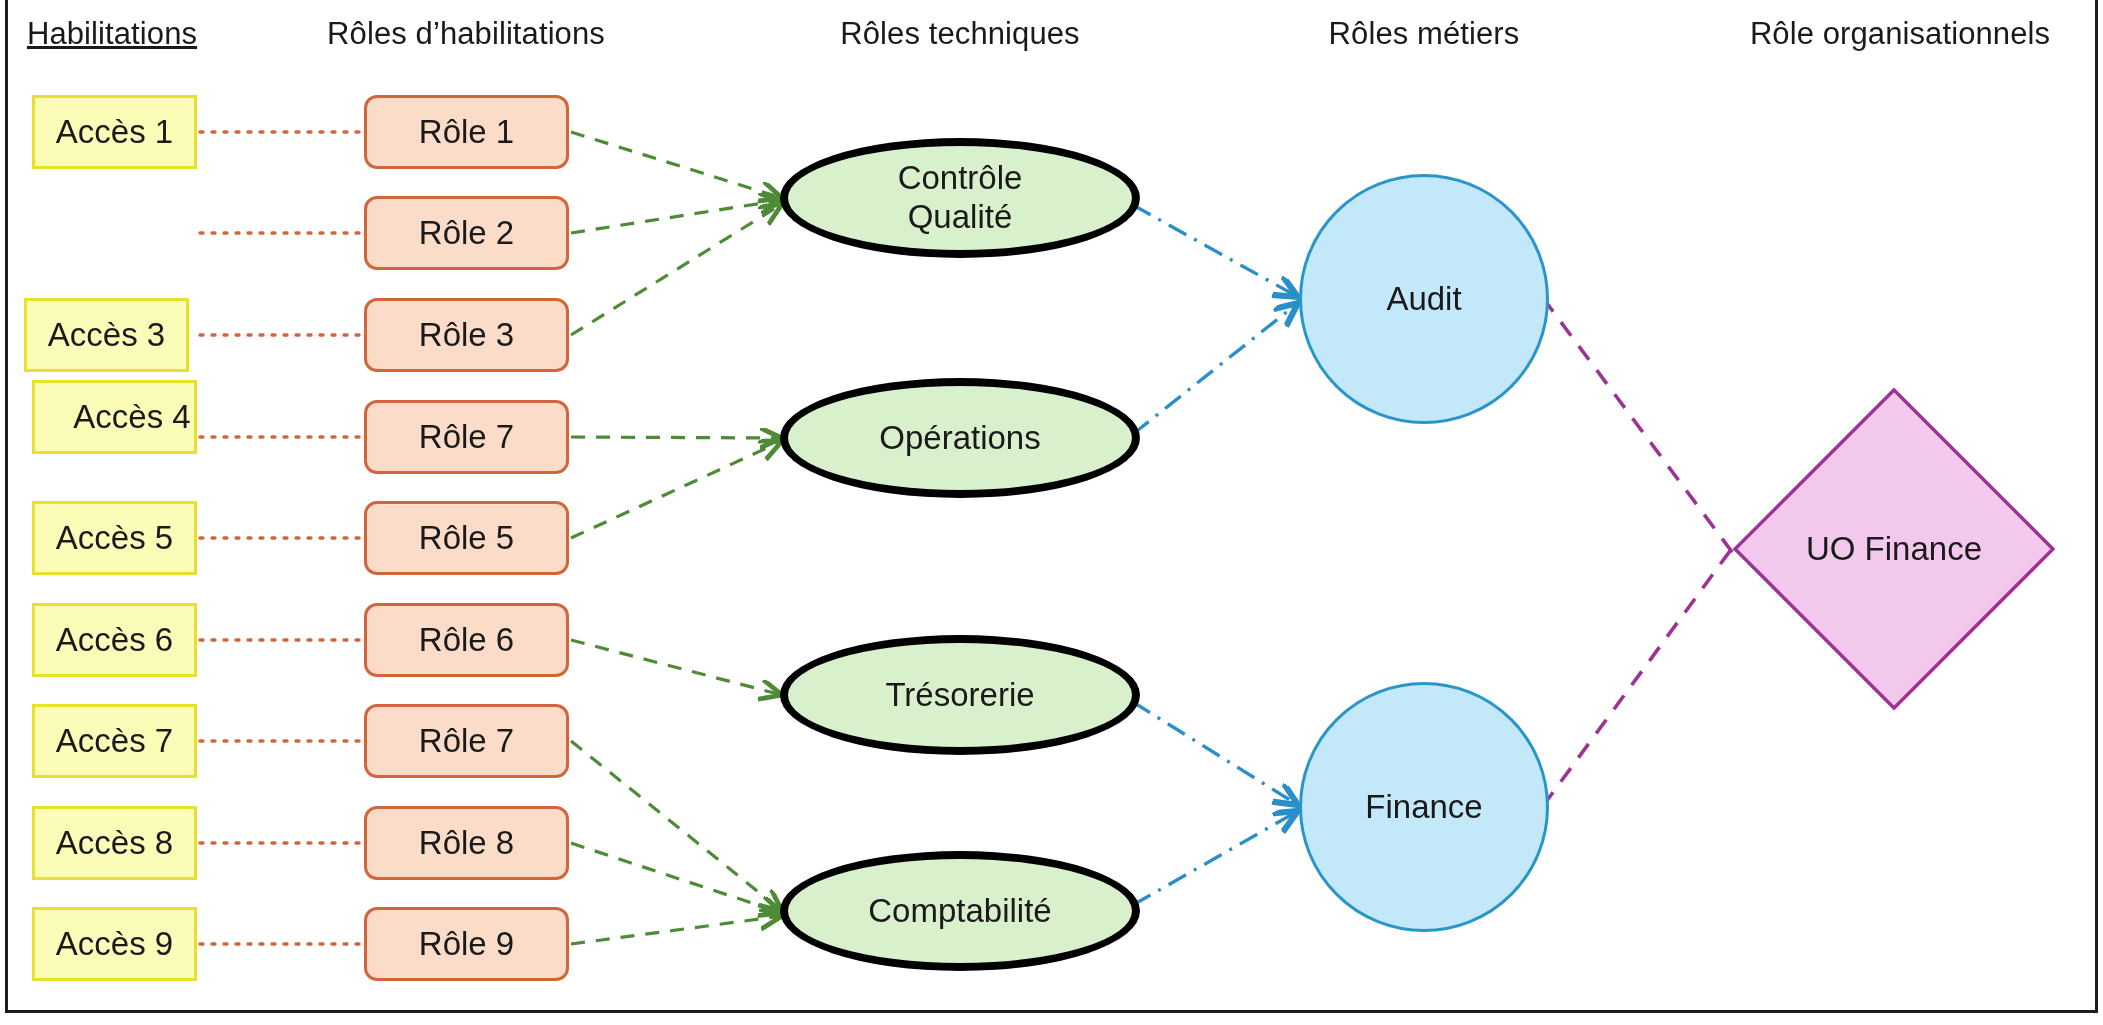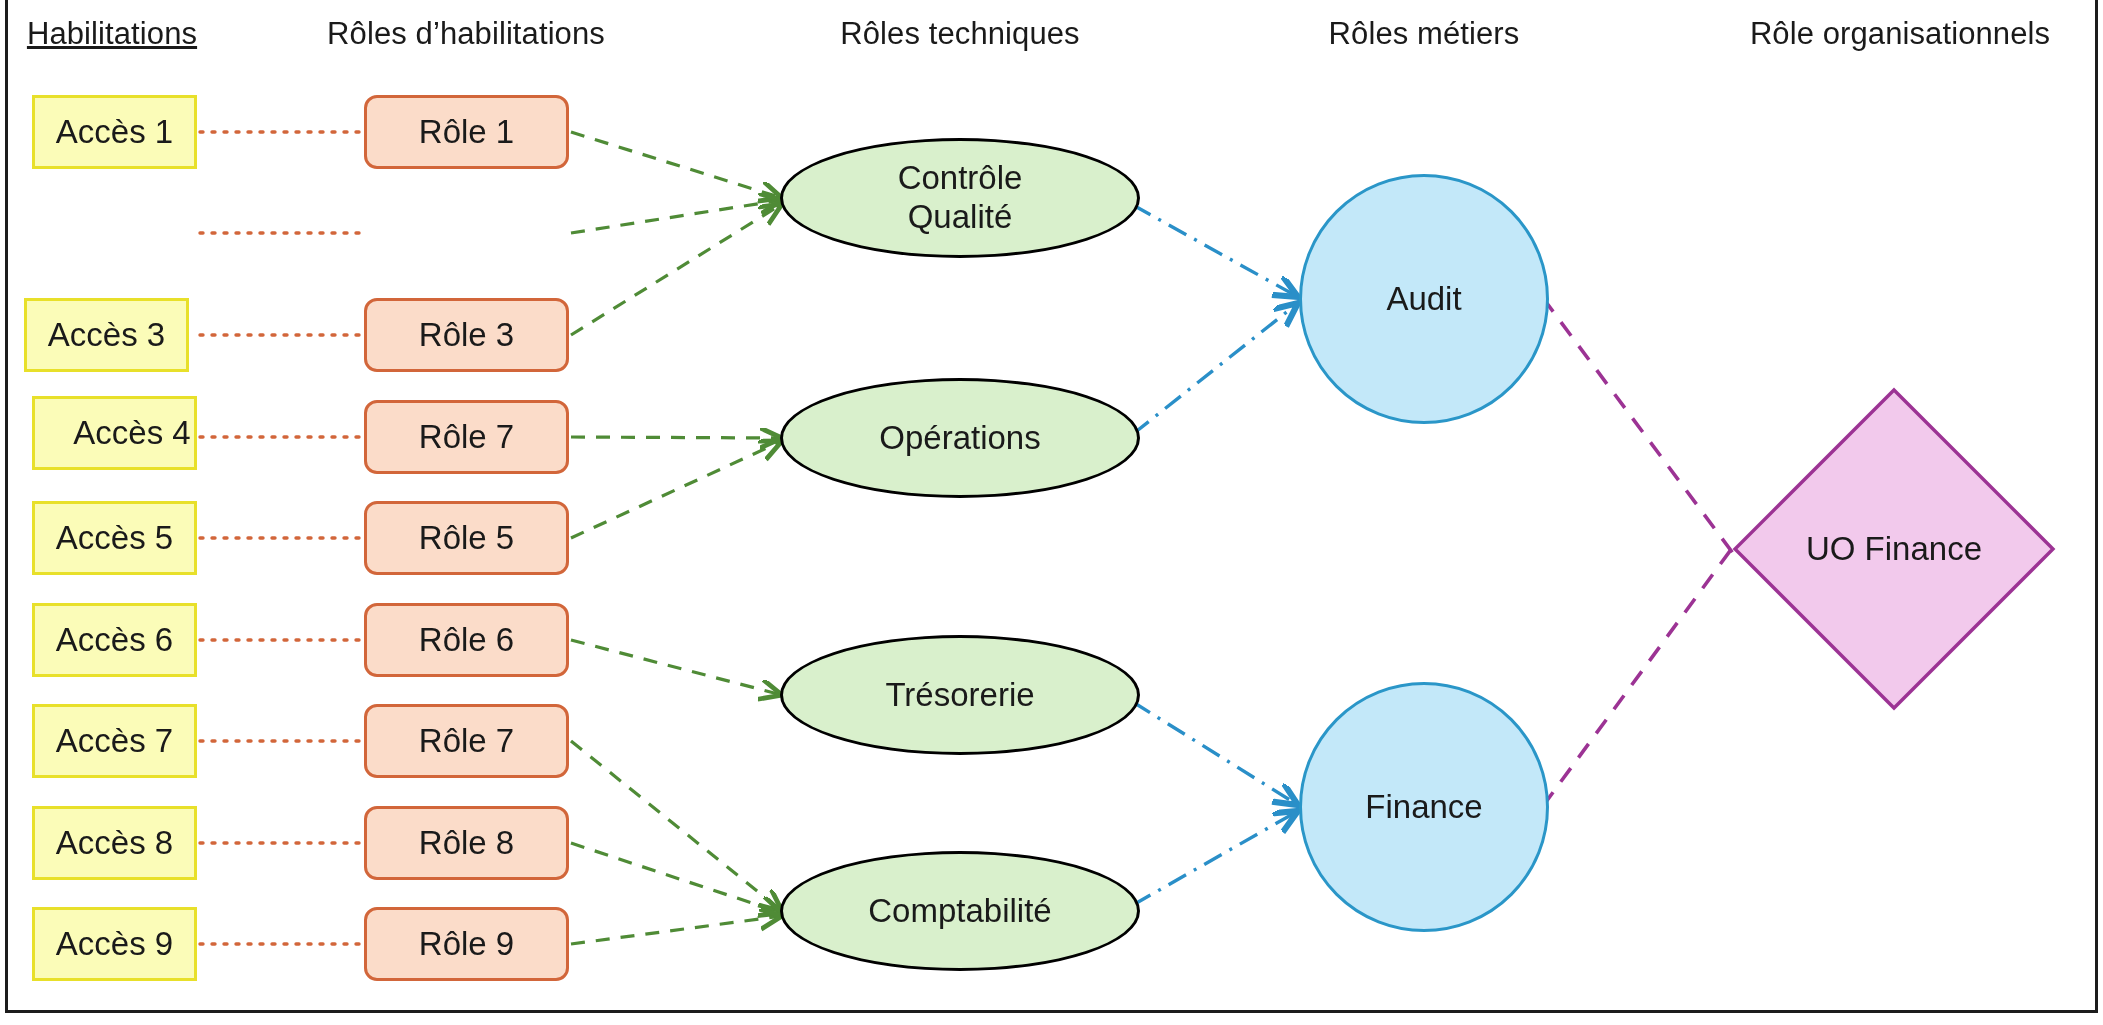--- a/index.html
+++ b/index.html
@@ -62,21 +62,21 @@
   }
   .role-hab {
     background: #fbdcc9;
     border: 3px solid #d2663a;
     border-radius: 13px;
     width: 205px;
     height: 74px;
   }
   .role-tech {
     background: #d9f0cc;
-    border: 3px solid #000000;
+    border: 8px solid #000000;
     border-radius: 50%;
     width: 360px;
     height: 120px;
   }
   .role-metier {
     background: #c3e8f9;
     border: 3px solid #2a96c8;
     border-radius: 50%;
     width: 250px;
     height: 250px;
@@ -153,28 +153,29 @@
     </g>
 
     <g stroke="#9c3394" stroke-width="3.6" stroke-dasharray="17 13" fill="none">
       <line x1="1543" y1="298" x2="1738" y2="560"></line>
       <line x1="1543" y1="806" x2="1738" y2="540"></line>
     </g>
   </svg>
 
   <div class="node habilitation" style="left:32px; top:95px;">Accès 1</div>
   <div class="node habilitation" style="left:24px; top:298px;">Accès 3</div>
-  <div class="node habilitation" style="left:32px; top:396px;padding-left:35px;">Accès 4</div>
+  <div class="node habilitation" style="left:32px; top:380px;padding-left:35px;">Accès 4</div>
   <div class="node habilitation" style="left:32px; top:501px;">Accès 5</div>
   <div class="node habilitation" style="left:32px; top:603px;">Accès 6</div>
   <div class="node habilitation" style="left:32px; top:704px;">Accès 7</div>
   <div class="node habilitation" style="left:32px; top:806px;">Accès 8</div>
   <div class="node habilitation" style="left:32px; top:907px;">Accès 9</div>
 
   <div class="node role-hab" style="left:364px; top:95px;">Rôle 1</div>
+  <div class="node role-hab" style="left:364px; top:196px;">Rôle 2</div>
   <div class="node role-hab" style="left:364px; top:298px;">Rôle 3</div>
   <div class="node role-hab" style="left:364px; top:400px;">Rôle 7</div>
   <div class="node role-hab" style="left:364px; top:501px;">Rôle 5</div>
   <div class="node role-hab" style="left:364px; top:603px;">Rôle 6</div>
   <div class="node role-hab" style="left:364px; top:704px;">Rôle 7</div>
   <div class="node role-hab" style="left:364px; top:806px;">Rôle 8</div>
   <div class="node role-hab" style="left:364px; top:907px;">Rôle 9</div>
 
   <div class="node role-tech" style="left:780px; top:138px;">
     <span style="display:block;">

